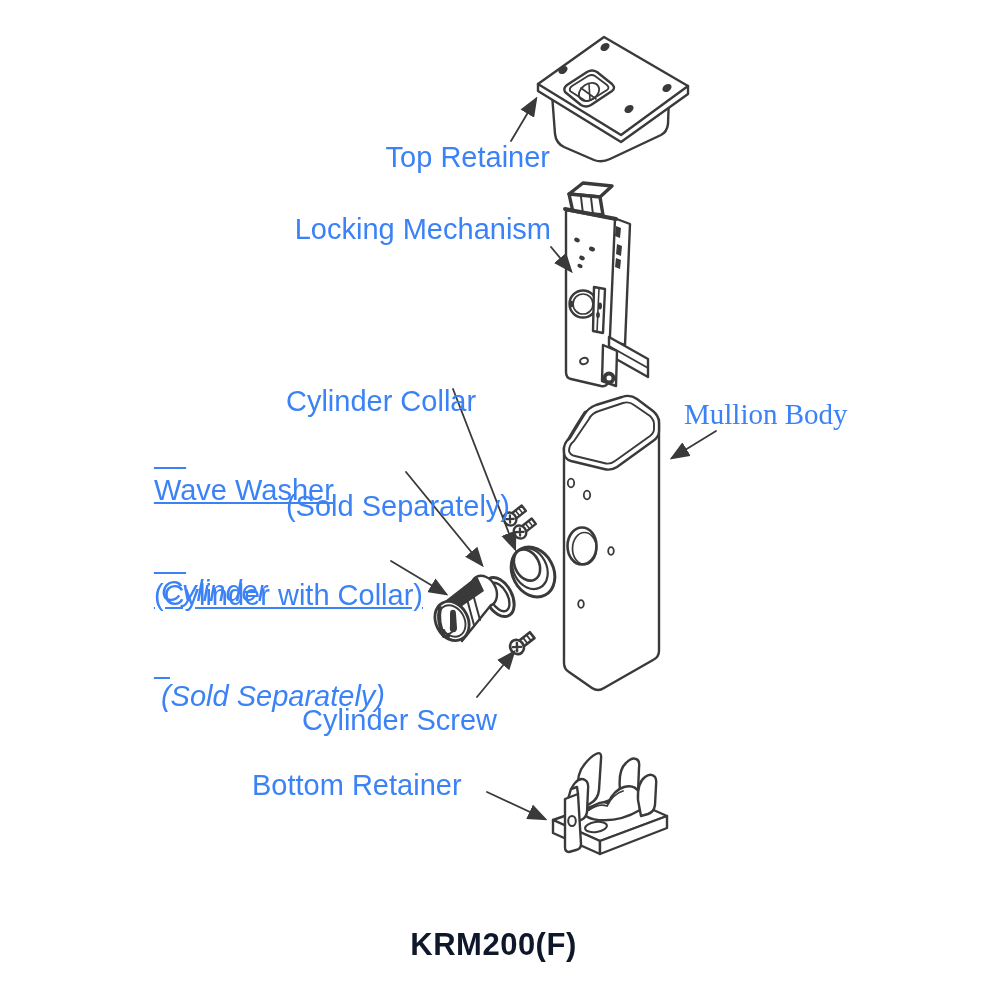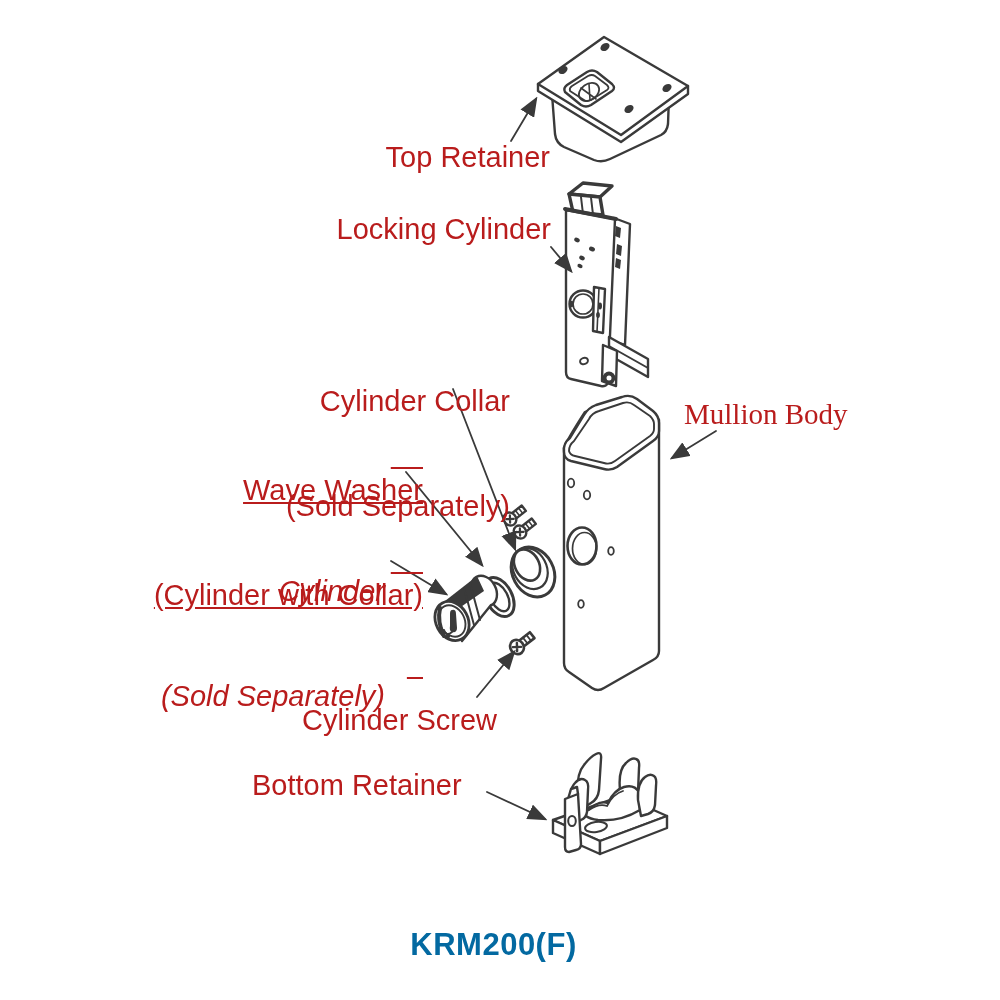--- a/index.html
+++ b/index.html
@@ -7,35 +7,35 @@
     width:1000px;height:1000px;background:#ffffff;
     font-family:"Liberation Sans", sans-serif;
     position:relative;overflow:hidden;
   }
   .stage{position:absolute;left:0;top:0;width:1000px;height:1000px;}
   svg.art{position:absolute;left:0;top:0;}
   .lbl{
     position:absolute;
     font-size:29px;
     line-height:35px;
-    color:#b91c1c;
+    color:#3b82f6;
     white-space:pre;
   }
-  .r{text-align:right;}
+  .r{text-align:left;}
   .lbl-top-retainer       {right:450px; top:140px;}
   .lbl-locking-mechanism  {right:449px; top:212px;}
   .lbl-cylinder-collar    {right:490px; top:314px;}
   .lbl-wave-washer        {right:577px; top:403px;text-decoration:underline;}
   .lbl-cylinder           {right:615px; top:504px;font-style:italic;}
   .lbl-security-screw     {left:302px;  top:703px;}
   .lbl-bottom-retainer    {left:252px;  top:768px;}
   .lbl-mullion-body       {left:684px;  top:397px;font-family:Liberation Serif, serif;}
   .lbl-model{
     left:0; top:927px; width:987px; text-align:center;
-    font-size:31px; font-weight:700; color:#0369a1; letter-spacing:0.5px;
+    font-size:31px; font-weight:700; color:#0f172a; letter-spacing:0.5px;
   }
 </style>
 </head>
 <body>
 
 <div class="stage">
 
 <svg class="art" width="1000" height="1000" viewBox="0 0 1000 1000" fill="none" stroke="#3a3a3a" stroke-width="2.4" stroke-linecap="round" stroke-linejoin="round">
 
   <defs>
@@ -182,21 +182,21 @@
     <path d="M406,472 L482,565" marker-end="url(#arw)"></path>
     <path d="M391,561 L446,594" marker-end="url(#arw)"></path>
     <path d="M477,697 L514,652" marker-end="url(#arw)"></path>
     <path d="M487,792 L545,819" marker-end="url(#arw)"></path>
     <path d="M716,431 L672,458" marker-end="url(#arw)"></path>
   </g>
 </svg>
 
   <div class="lbl lbl-top-retainer">Top Retainer</div>
 
-  <div class="lbl lbl-locking-mechanism">Locking Cylinder</div>
+  <div class="lbl lbl-locking-mechanism">Locking Mechanism</div>
 
   <div class="lbl lbl-cylinder-collar r">
     <div>Cylinder Collar</div>
     <div>(Sold Separately)</div>
   </div>
 
   <div class="lbl lbl-wave-washer r">
     <div>Wave Washer</div>
     <div>(Cylinder with Collar)</div>
   </div>

